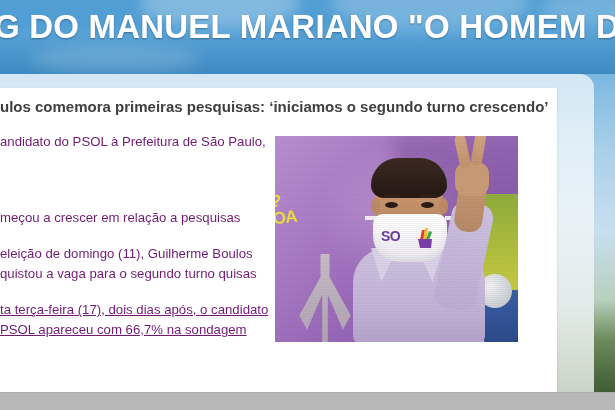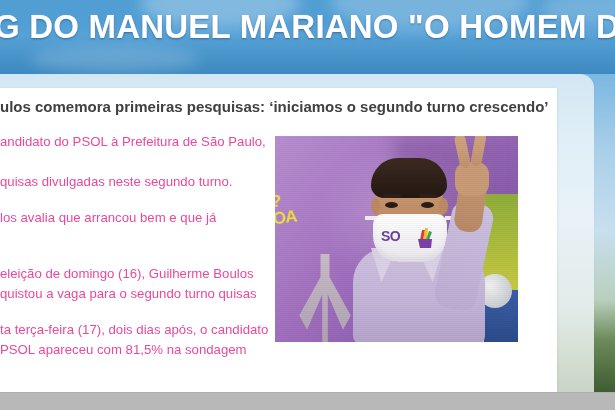--- a/index.html
+++ b/index.html
@@ -134,24 +134,24 @@
     position: absolute;
     left: 10px;
     top: 44px;
     width: 262px;
   }
 
   .article-body p {
     margin: 0 8px 16px 0;
     font-size: 13.2px;
     line-height: 20px;
-    color: #ec4899;
+    color: #701a75;
     white-space: nowrap;
   }
-  .article-body p:last-child { margin-bottom: 0; }
+  .article-body p:last-child { margin-bottom: 0; text-decoration: underline; }
 
   
   .photo-wrap {
     position: absolute;
     left: 285px;
     top: 48px;
     width: 243px;
     height: 206px;
     overflow: hidden;
     background: #9a6fb8;
@@ -393,33 +393,32 @@
   <div class="outer-panel"></div>
 
   <div class="article-card">
 
     <div class="article-title">ulos comemora primeiras pesquisas: ‘iniciamos o segundo turno crescendo’</div>
 
     <div class="article-body">
       <p>
         <span>andidato do PSOL à Prefeitura de São Paulo,</span><br>
         <br>
-        <span>quisas divulgadas neste segundo turno.</span>
       </p>
       <p>
-        <span>los avalia que arrancou bem e que já</span><br>
         <br>
+        <span>meçou a crescer em relação a pesquisas</span><br>
       </p>
       <p>
-        <span>eleição de domingo (16), Guilherme Boulos</span><br>
+        <span>eleição de domingo (11), Guilherme Boulos</span><br>
         <span>quistou a vaga para o segundo turno quisas</span><br>
       </p>
       <p>
         <span>ta terça-feira (17), dois dias após, o candidato</span><br>
-        <span>PSOL apareceu com 81,5% na sondagem</span><br>
+        <span>PSOL apareceu com 66,7% na sondagem</span><br>
         
       </p>
     </div>
 
     <div class="photo-wrap">
       <div class="photo">
         <div class="backdrop-shadow"></div>
         <div class="yellow-letters">?OA</div>
         <div class="sculpture"></div>
         <div class="right-flag"></div>

